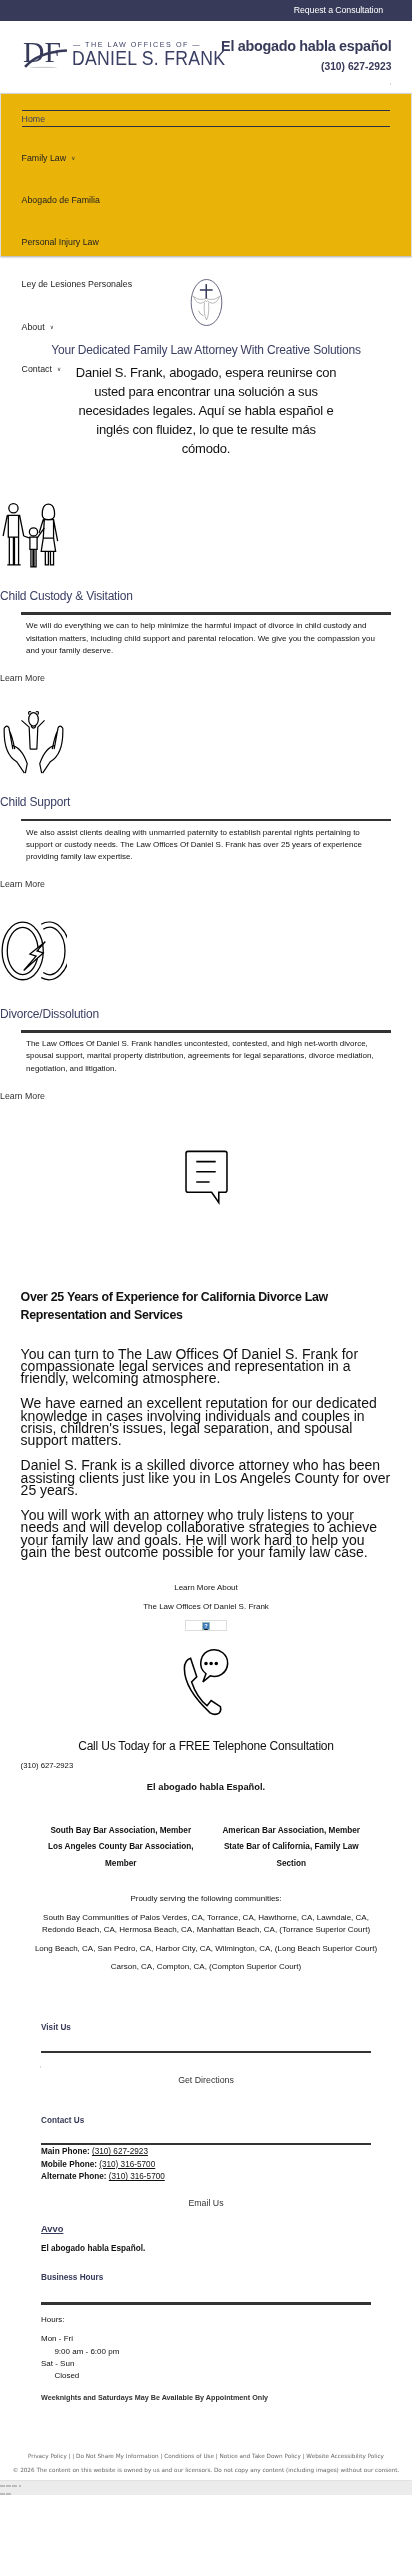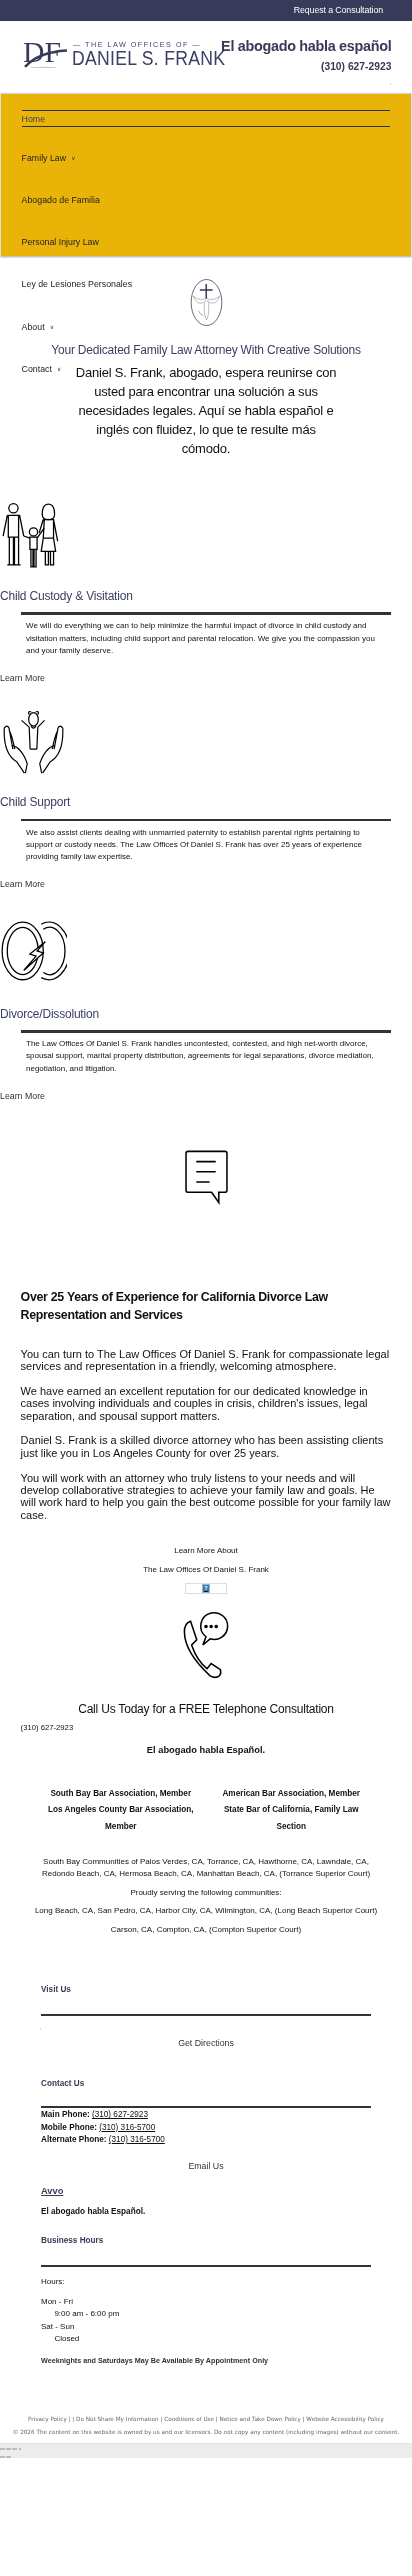--- a/index.html
+++ b/index.html
@@ -39,21 +39,21 @@
   .service { text-align: left; }
   .service .icon { width: 67px; height: 72px; margin: 0 auto; }
   .service h2 { font-weight: normal; color: #3a3f63; font-size: 12px; margin-top: 15.5px; letter-spacing: -0.2px; }
   .service .rule { height: 2.6px; background: #333; margin: 9.3px 20.6px 0; }
   .service p { font-size: 8px; line-height: 12.4px; padding: 5.2px 26px 0; color: #111; }
   .service .more { display: inline-block; margin-top: 15.5px; font-size: 8.8px; color: #333; text-decoration: none; }
 
   
   .exp { padding: 0 20.6px; }
   .exp h2 { font-size: 12.4px; line-height: 18.5px; font-weight: bold; letter-spacing: -0.3px; }
-  .exp p { font-size: 11px; line-height: 12.4px; margin-top: 12.4px; }
+  .exp p { font-size: 14px; line-height: 12.4px; margin-top: 12.4px; }
   .exp .learn { text-align: center; margin-top: 25px; font-size: 8px; }
   .exp .learn div { margin-bottom: 9.3px; }
   .imgbox { width: 42px; height: 11.3px; border: 1px solid #ddd; margin: 0 auto; display: flex; align-items: center; justify-content: center; }
   .imgbox span { width: 8.2px; height: 8.2px; background: #3c79b8; color: #fff; font-size: 5.7px; font-weight: bold; display: flex; align-items: center; justify-content: center; border: 0.5px solid #9bb; }
 
   
   .call { text-align: center; }
   .call h2 { font-weight: normal; font-size: 12px; margin-top: 20.6px; letter-spacing: -0.2px; }
   .call .ph { text-align: left; padding-left: 20.6px; font-size: 7.7px; margin-top: 7.2px; }
   .call .es { font-weight: bold; font-size: 9.3px; margin-top: 12.4px; }
@@ -234,22 +234,22 @@
     <div>South Bay Bar Association, Member</div>
     <div>Los Angeles County Bar Association, Member</div>
   </div>
   <div class="col">
     <div>American Bar Association, Member</div>
     <div>State Bar of California, Family Law Section</div>
   </div>
 </section>
 
 <section class="comm">
+  <div>Proudly serving the following communities:</div>
   <div style="padding:0 36px">South Bay Communities of Palos Verdes, CA, Torrance, CA, Hawthorne, CA, Lawndale, CA, Redondo Beach, CA, Hermosa Beach, CA, Manhattan Beach, CA, (Torrance Superior Court)</div>
-  <div>Proudly serving the following communities:</div>
   <div>Long Beach, CA, San Pedro, CA, Harbor City, CA, Wilmington, CA, (Long Beach Superior Court)</div>
   <div>Carson, CA, Compton, CA, (Compton Superior Court)</div>
 </section>
 
 <section class="info" style="margin-top:49px">
   <h3>Visit Us</h3>
   <div class="rule" style="margin-top:19.6px"></div>
   <div style="font-size:4.1px;margin-top:9.3px;margin-left:-1px">,</div>
   <div class="center-link" style="margin-top:7.2px"><a href="#" style="text-decoration:none">Get Directions</a></div>
   <h3 style="margin-top:31px">Contact Us</h3>

